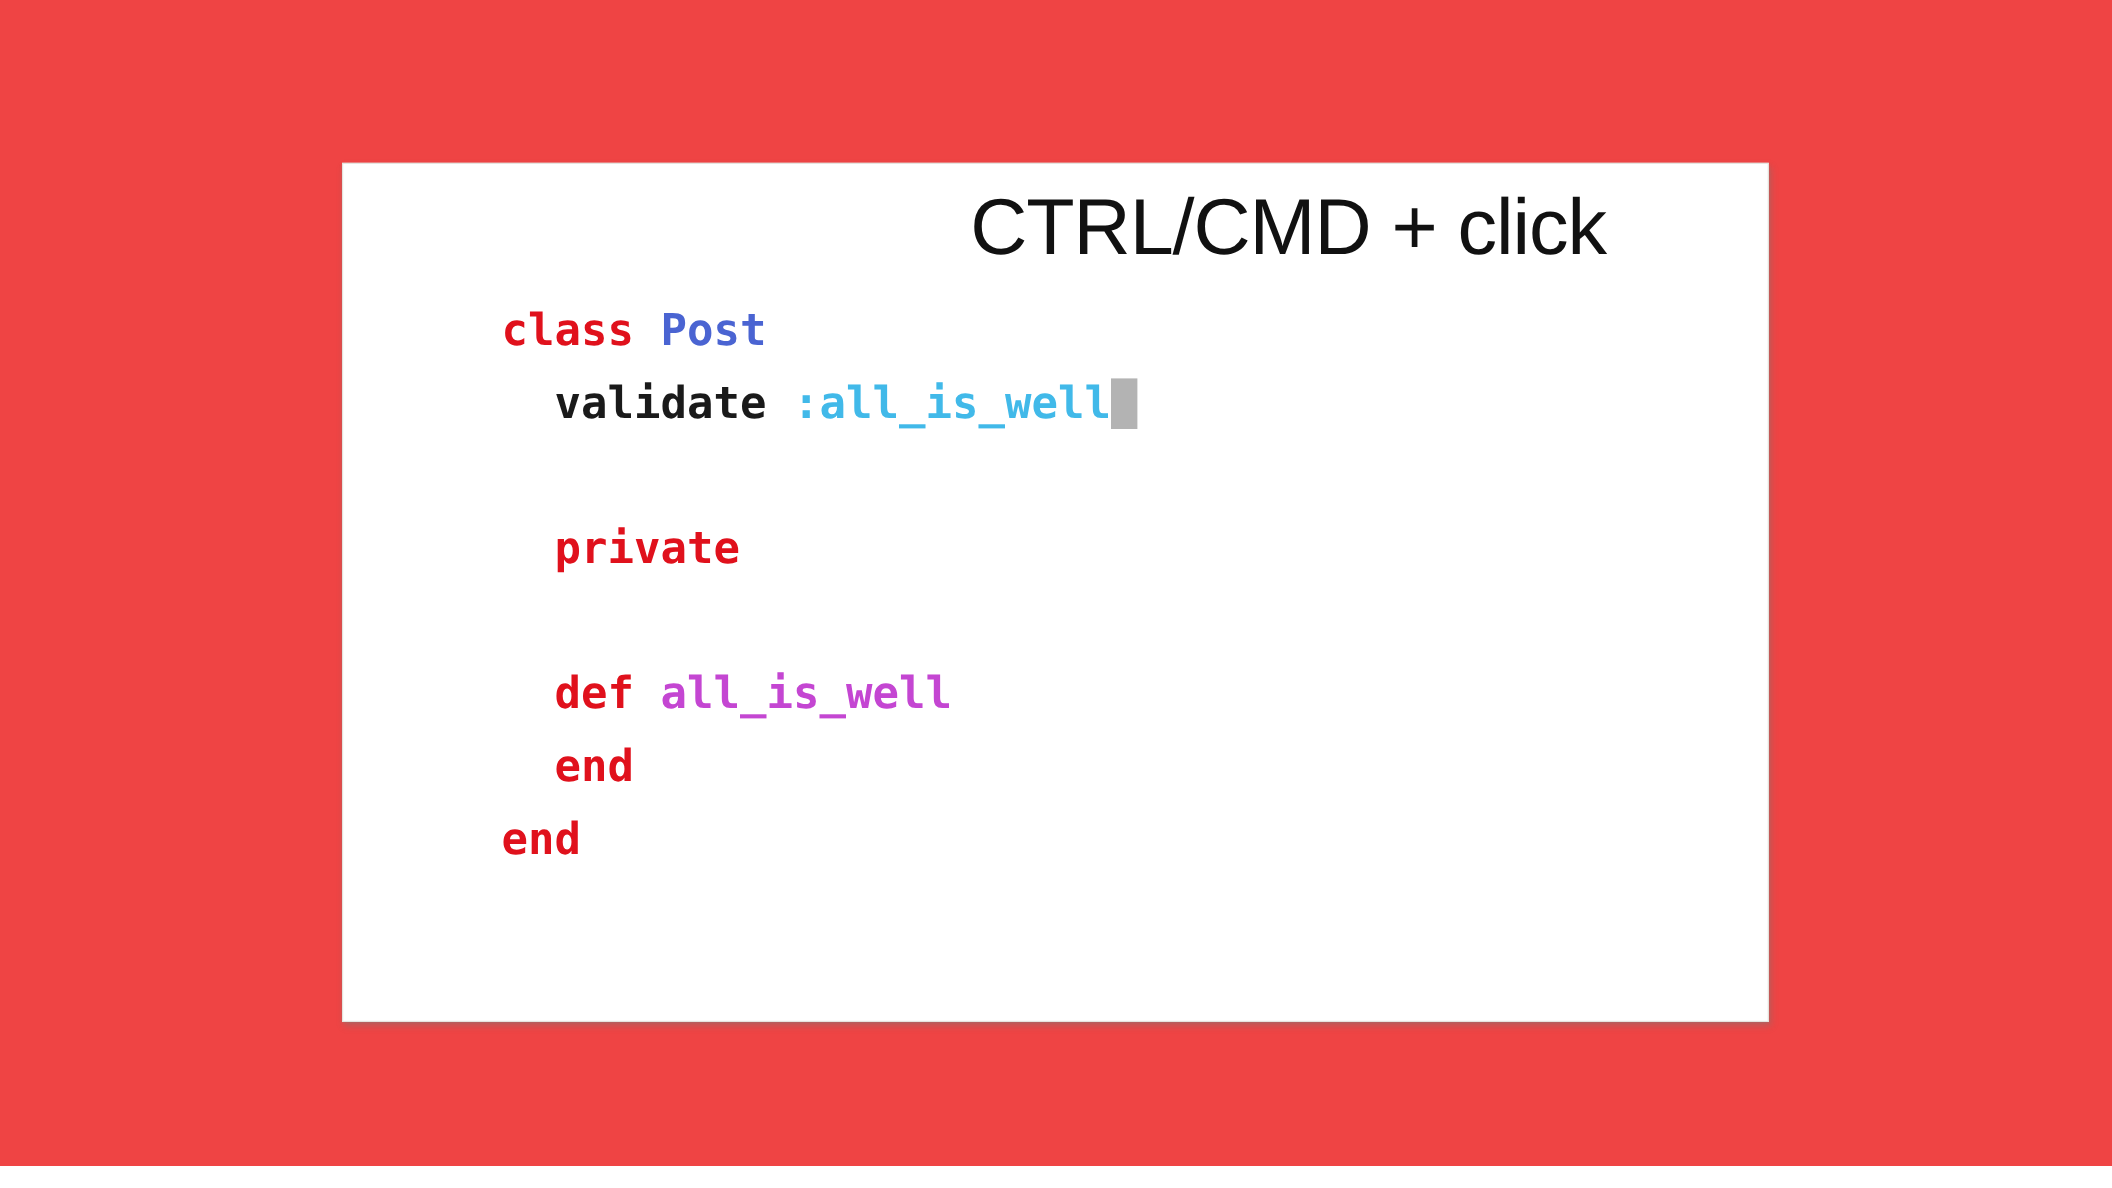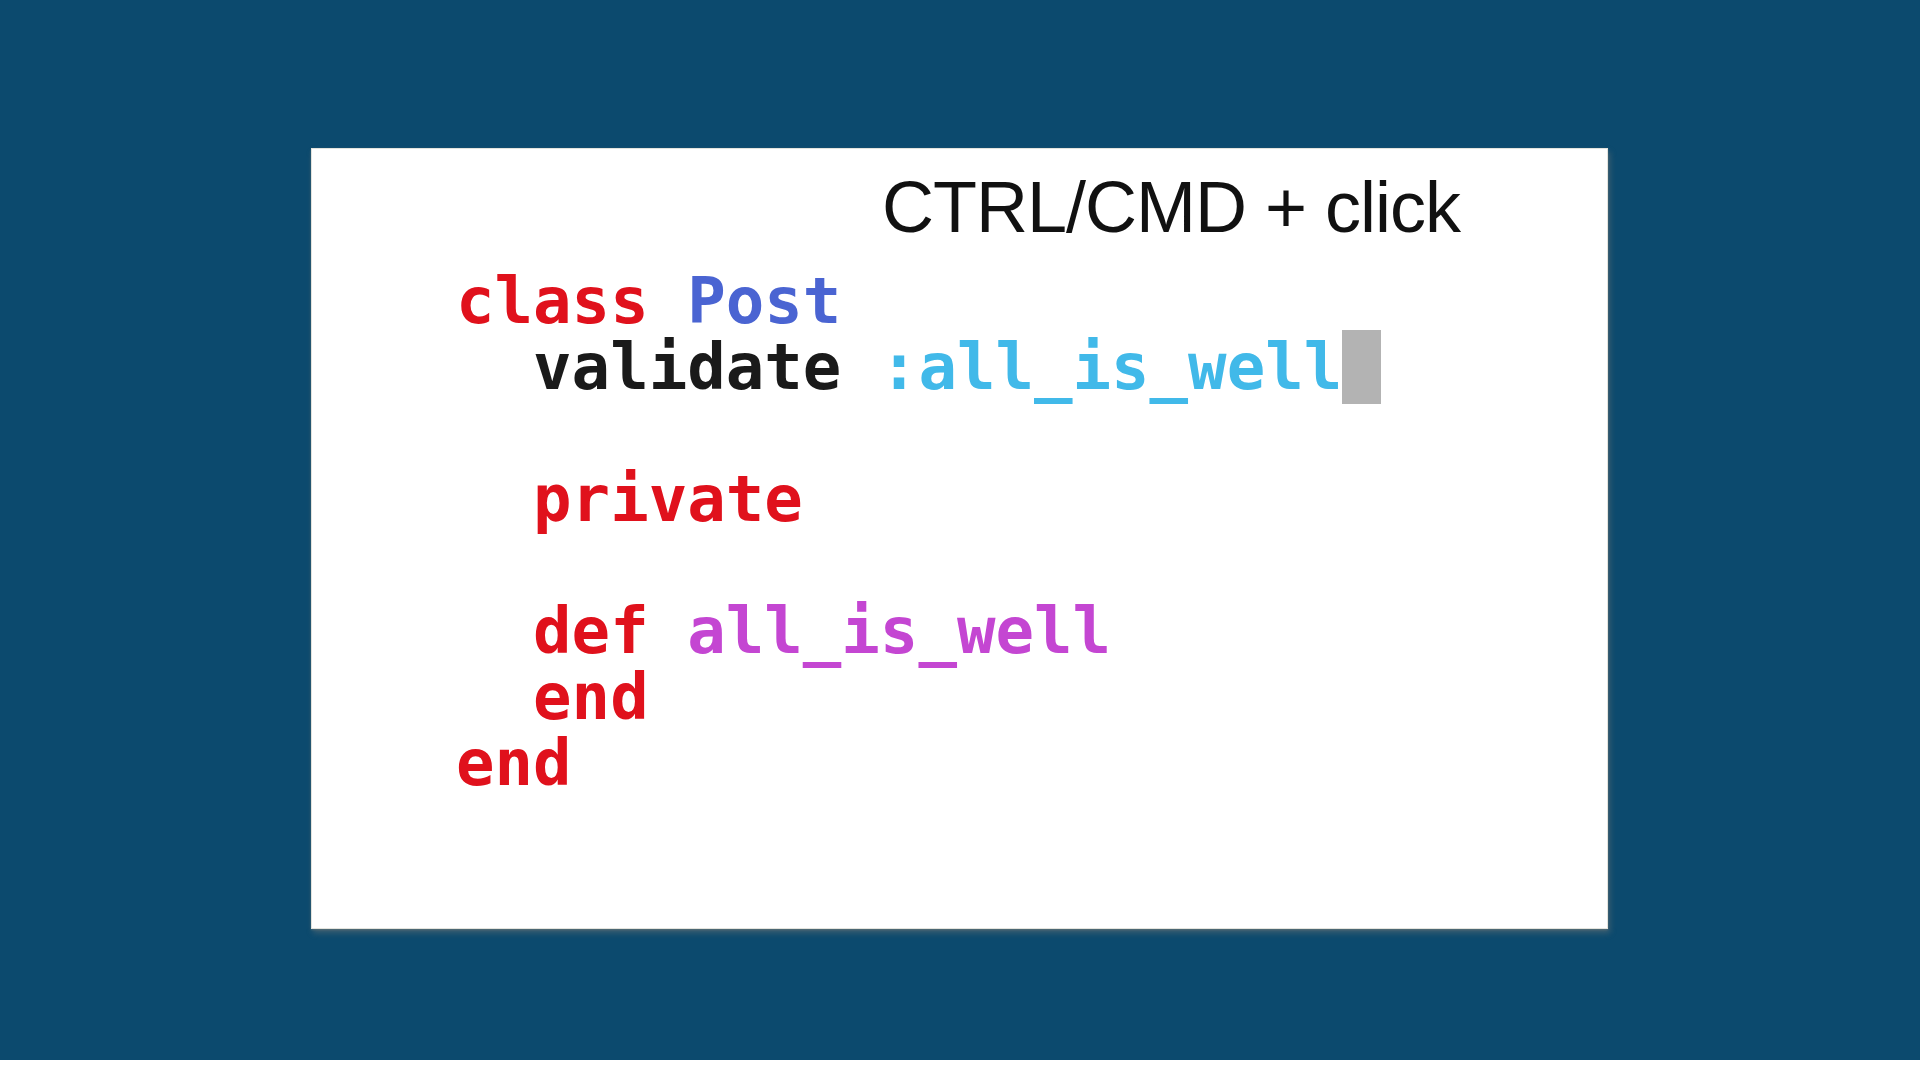--- a/index.html
+++ b/index.html
@@ -34,36 +34,36 @@
     letter-spacing: -1px;
     white-space: nowrap;
     line-height: 1;
   }
   .code-block {
     position: absolute;
     left: 144px;
     top: 119px;
     margin: 0;
     font-family: "DejaVu Sans Mono", "Liberation Mono", monospace;
-    font-size: 64px;
+    font-size: 40px;
     font-weight: bold;
     line-height: 66px;
   }
   .code-line {
     white-space: pre;
     height: 66px;
   }
   .cursor-block {
     color: transparent;
   }
 </style>
 </head>
 <body>
 
-<div id="bg" style="position: absolute; left: 0px; top: 0px; width: 1920px; height: 1060px; background: #0c4a6e; text-decoration: underline;">
+<div id="bg" style="position: absolute; left: 0px; top: 0px; width: 1920px; height: 1060px; background: #ef4444; text-decoration: underline;">
 
   <div class="slide-card" style="background: rgb(255, 255, 255);">
 
     <div class="slide-title" style="color: rgb(17, 17, 17);">CTRL/CMD + click</div>
 
     <pre class="code-block"><div class="code-line"><span style="color: rgb(224, 17, 28);">class</span><span style="color: rgb(26, 26, 26);"> </span><span style="color: rgb(74, 100, 210);">Post</span></div><div class="code-line"><span style="color: rgb(26, 26, 26);">  validate </span><span style="color: rgb(65, 185, 233);">:all_is_well</span><span class="cursor-block" style="background: rgb(179, 179, 179);"> </span></div><div class="code-line"> </div><div class="code-line"><span style="color: rgb(224, 17, 28);">  private</span></div><div class="code-line"> </div><div class="code-line"><span style="color: rgb(224, 17, 28);">  def </span><span style="color: rgb(196, 70, 210);">all_is_well</span></div><div class="code-line"><span style="color: rgb(224, 17, 28);">  end</span></div><div class="code-line"><span style="color: rgb(224, 17, 28);">end</span></div></pre>
 
   </div>
 </div>
 

